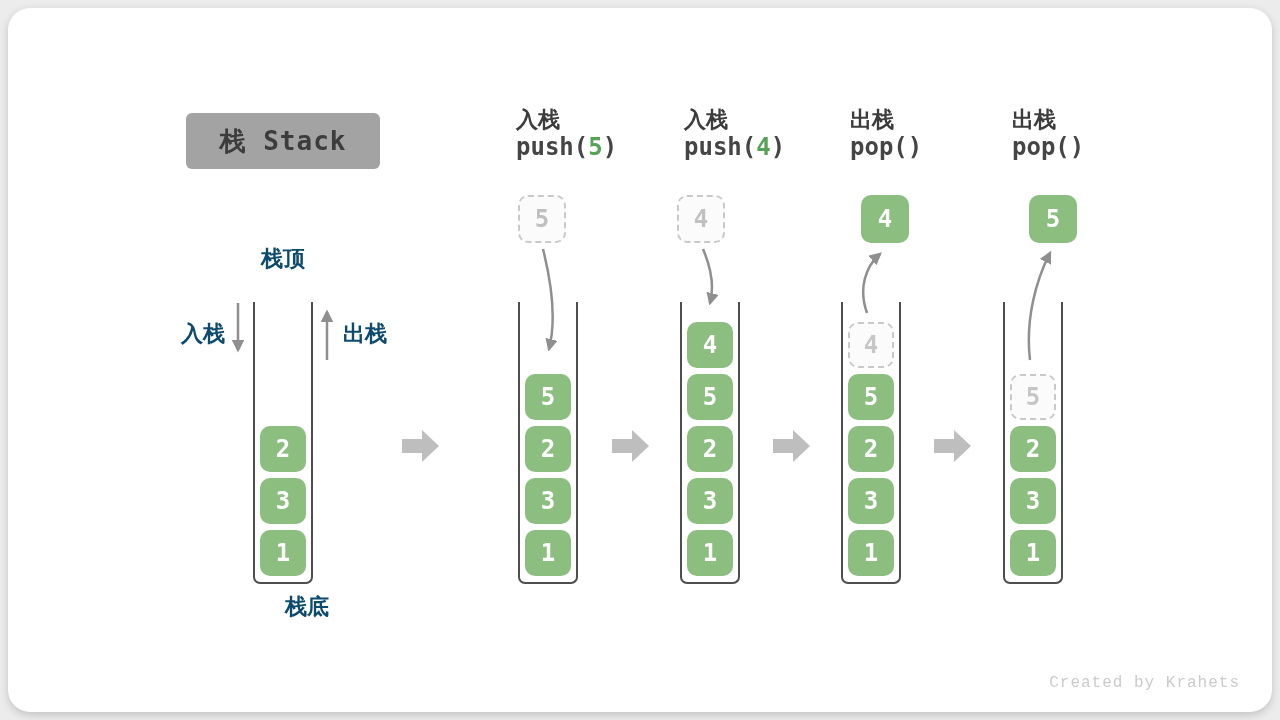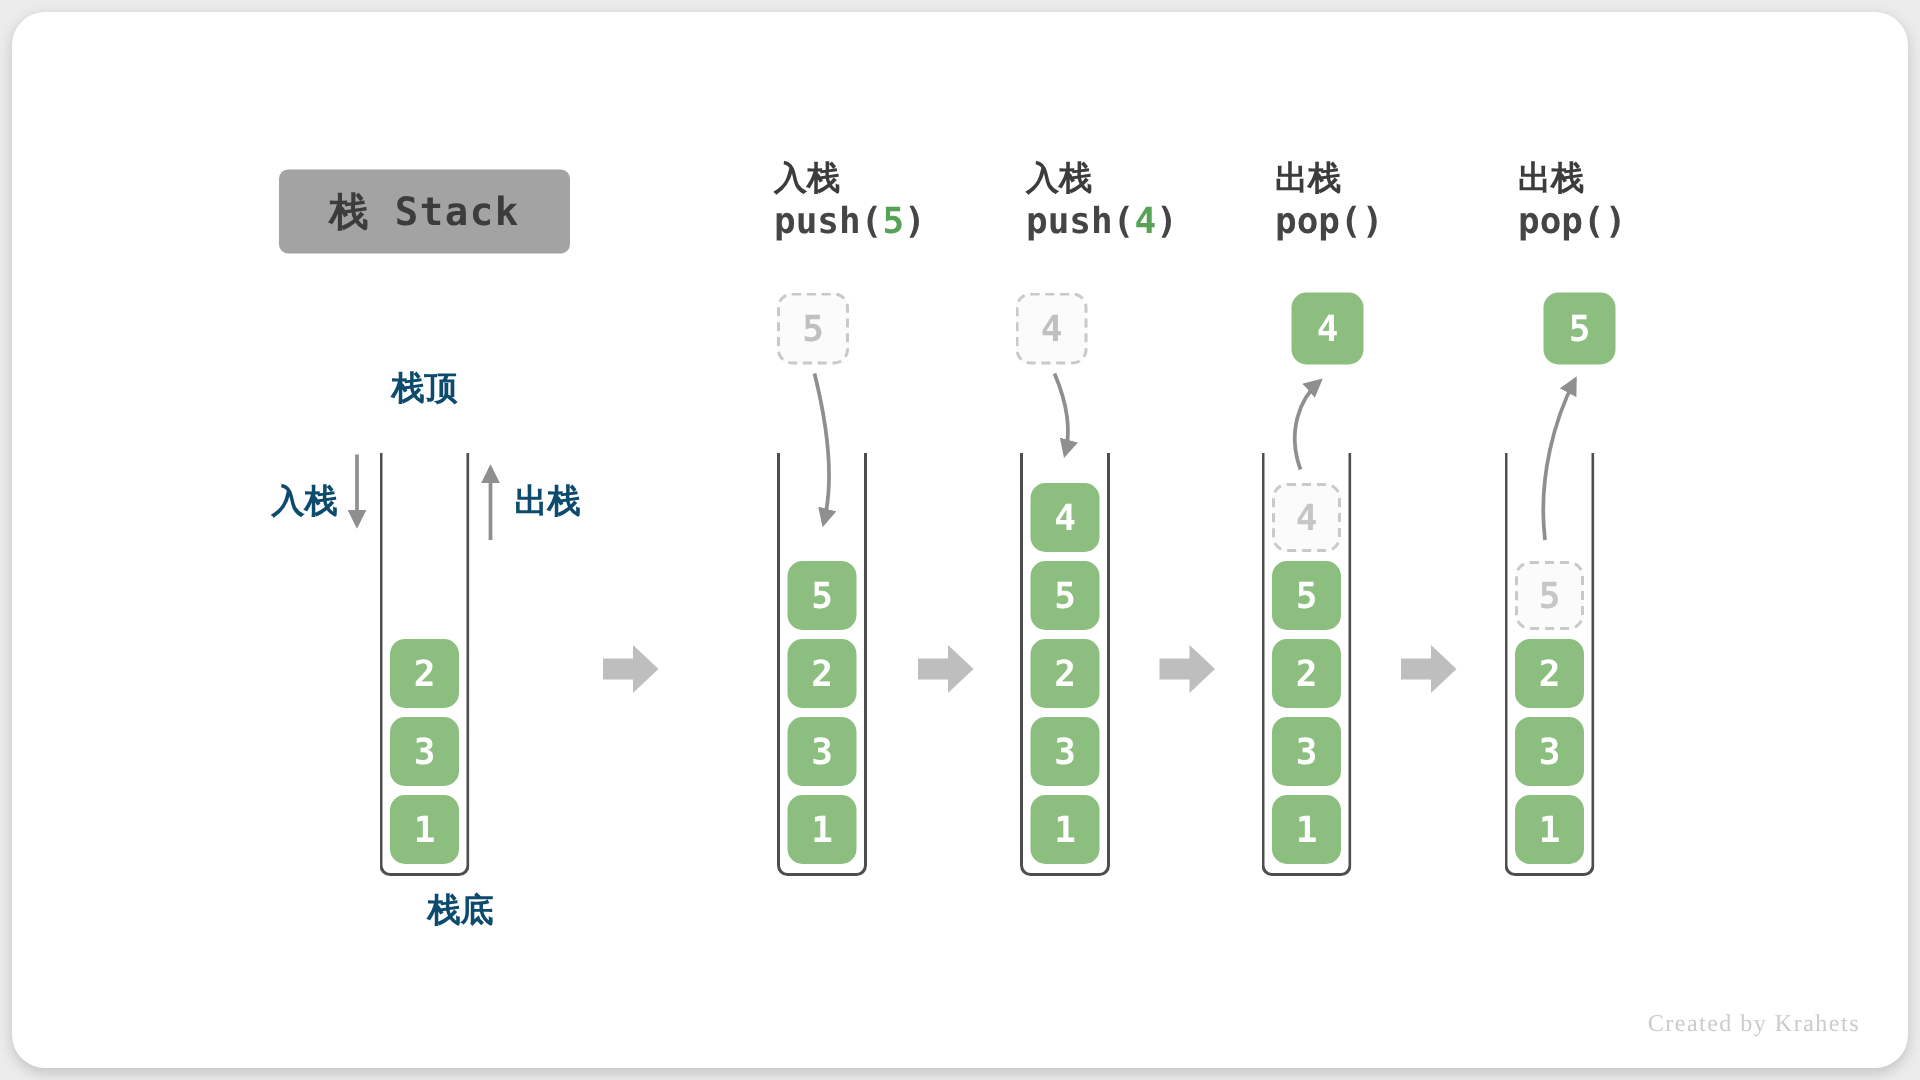--- a/index.html
+++ b/index.html
@@ -55,21 +55,21 @@
     font-family:"DejaVu Sans Mono", monospace;font-size:24px;font-weight:700;
   }
   .float-box.dashed{
     box-sizing:border-box;border:2px dashed #C9C9C9;background:#FBFBFB;color:#C0C0C0;
   }
   .float-box.solid{background:#8CBE7F;color:#ffffff;}
   .f-2{left:518px;} .f-3{left:677px;} .f-4{left:861px;} .f-5{left:1029px;}
   .overlay{position:absolute;left:0;top:0;width:1280px;height:720px;pointer-events:none;}
   .watermark{
     position:absolute;right:40px;top:674px;
-    font-family:Liberation Serif, serif;font-size:16px;
+    font-family:Liberation Mono, monospace;font-size:16px;
     color:#CBCBCB;letter-spacing:1px;
   }
 </style>
 </head>
 <body>
 
 <div class="canvas">
   <div class="card"></div>
 
   <div class="title-badge">栈 Stack</div>

